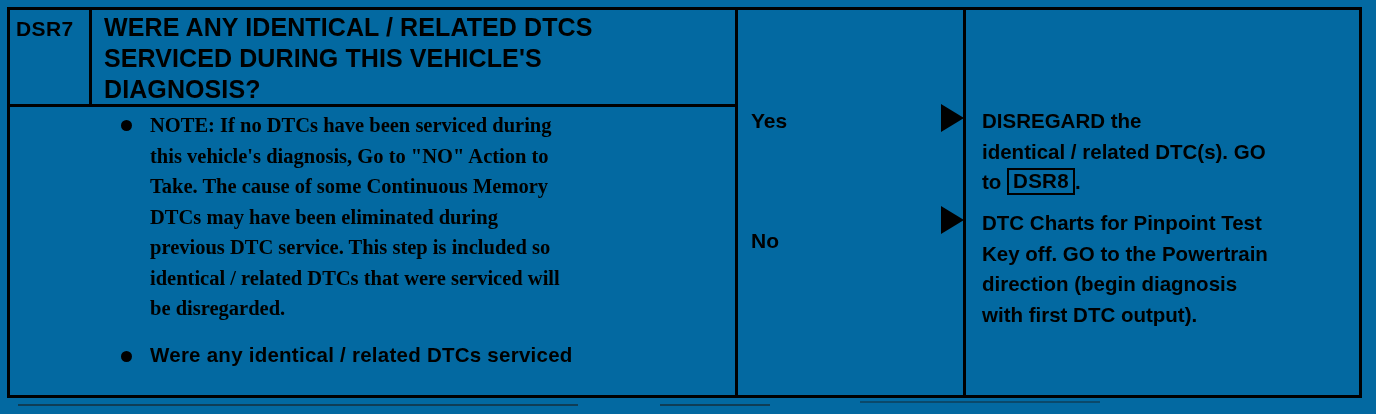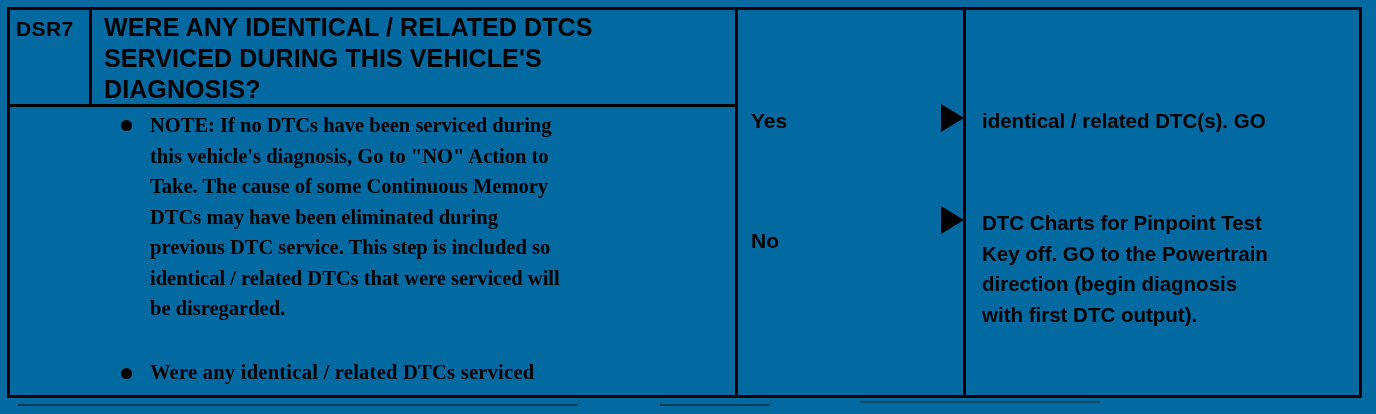--- a/index.html
+++ b/index.html
@@ -122,21 +122,21 @@
   .note-text.light {
     font-weight: bold;
     font-family: Liberation Serif, serif;
   }
   .note-text.heavy {
     font-weight: bold;
     letter-spacing: .25px;
   }
   
   .note-block-1 .note-text { font-weight: 600; }
-  .note-block-2 { margin-top: 33px; font-family: Liberation Serif, serif; }
+  .note-block-2 { margin-top: 16px; }
   .note-block-2 .bullet-dot { top: 11px; }
 
   
   .ans {
     position: absolute;
     left: 751px;
     font-size: 21px;
     font-weight: bold;
     line-height: 1;
   }
@@ -216,21 +216,25 @@
 
   </div>
 
   <div class="ans ans-yes">Yes</div>
   <div class="ans ans-no">No</div>
 
   <div class="arrow arrow-yes"></div>
   <div class="arrow arrow-no"></div>
 
   <div class="act act-yes">
+    <div>DISREGARD the</div>
     <div>identical / related DTC(s). GO</div>
+    <div>
+      <span>to </span><span class="boxed-ref">DSR8</span><span>.</span>
+    </div>
   </div>
 
   <div class="act act-no">
     <div>DTC Charts  for Pinpoint Test</div>
     <div>Key off. GO to the Powertrain</div>
     <div>direction (begin diagnosis</div>
     <div>with first DTC output).</div>
   </div>
 
   <div class="scan-artifact"></div>

